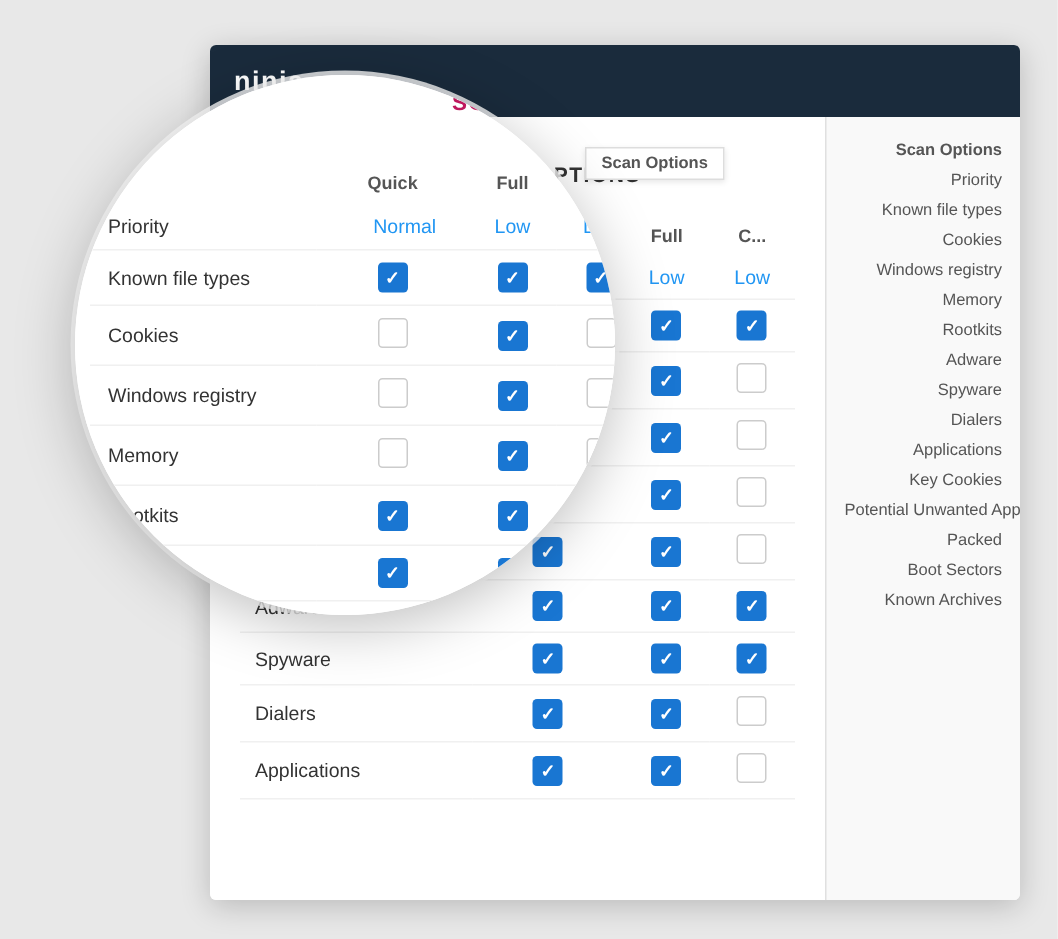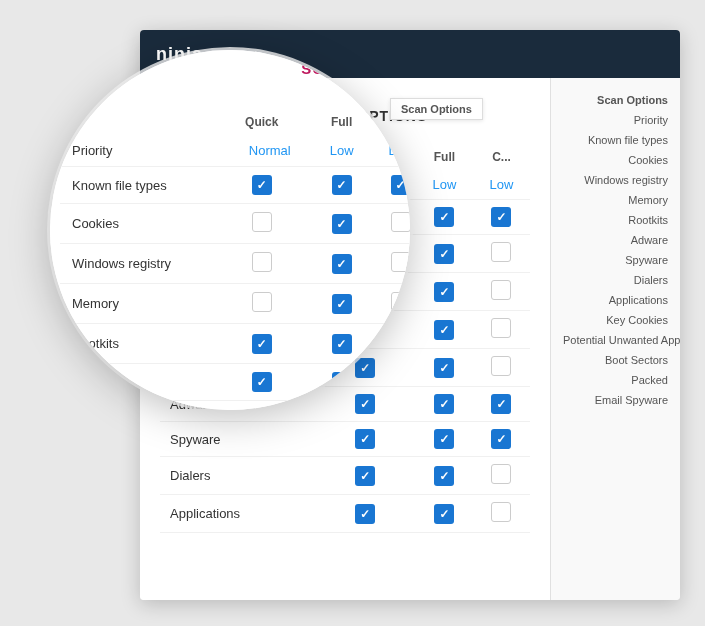--- a/index.html
+++ b/index.html
@@ -315,23 +315,23 @@
       <div class="sidebar-item">Cookies</div>
       <div class="sidebar-item">Windows registry</div>
       <div class="sidebar-item">Memory</div>
       <div class="sidebar-item">Rootkits</div>
       <div class="sidebar-item">Adware</div>
       <div class="sidebar-item">Spyware</div>
       <div class="sidebar-item">Dialers</div>
       <div class="sidebar-item">Applications</div>
       <div class="sidebar-item">Key Cookies</div>
       <div class="sidebar-item">Potential Unwanted Applications</div>
+      <div class="sidebar-item">Packed</div>
       <div class="sidebar-item">Boot Sectors</div>
-      <div class="sidebar-item">Packed</div>
-      <div class="sidebar-item">Email Spyware</div>
+      <div class="sidebar-item">Known Archives</div>
     </div>
   </div>
 </div>
 
 <div class="magnifier">
   <div class="magnifier-inner">
     <div class="mag-title">SCAN TASK O<span style="opacity:0.5">...</span></div>
     <table class="mag-table">
       <thead>
         <tr>

